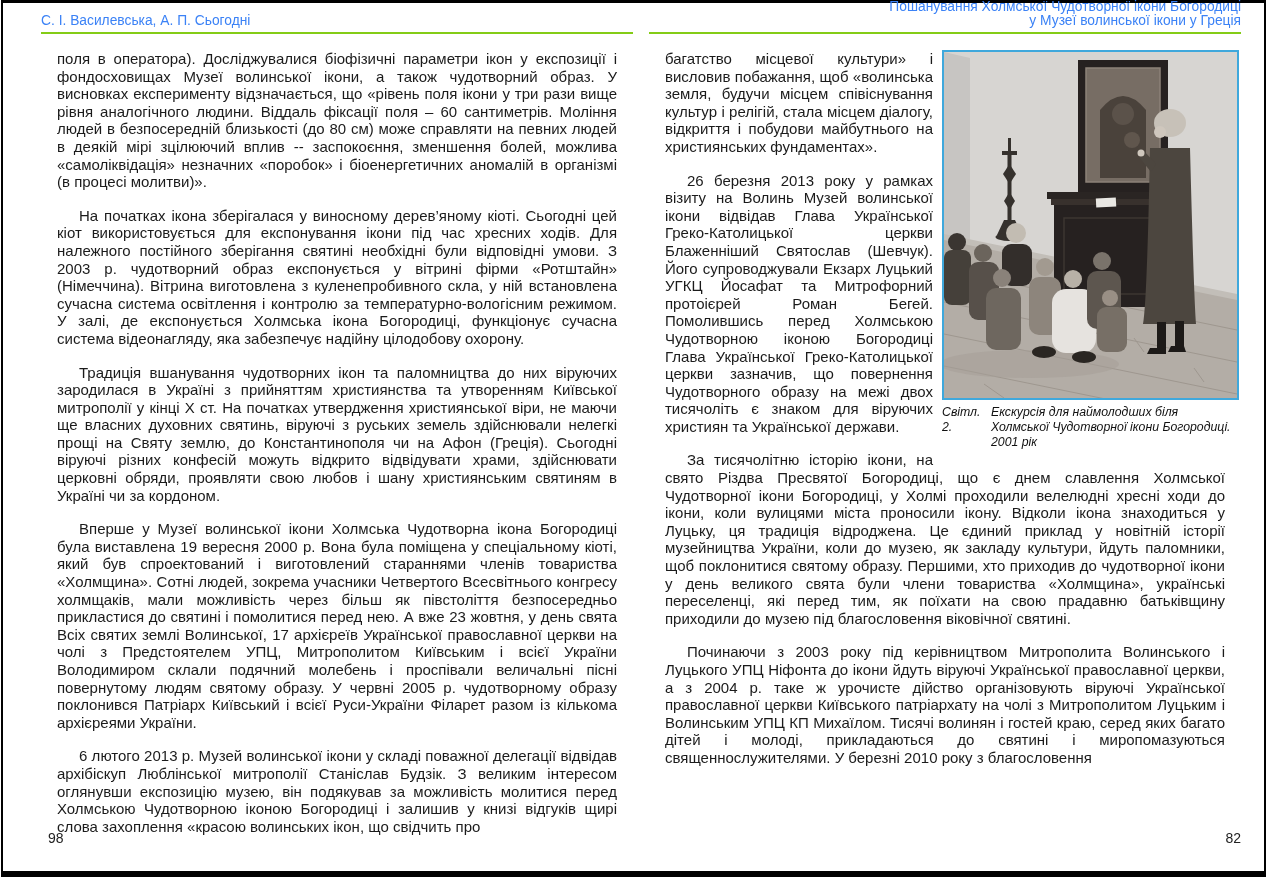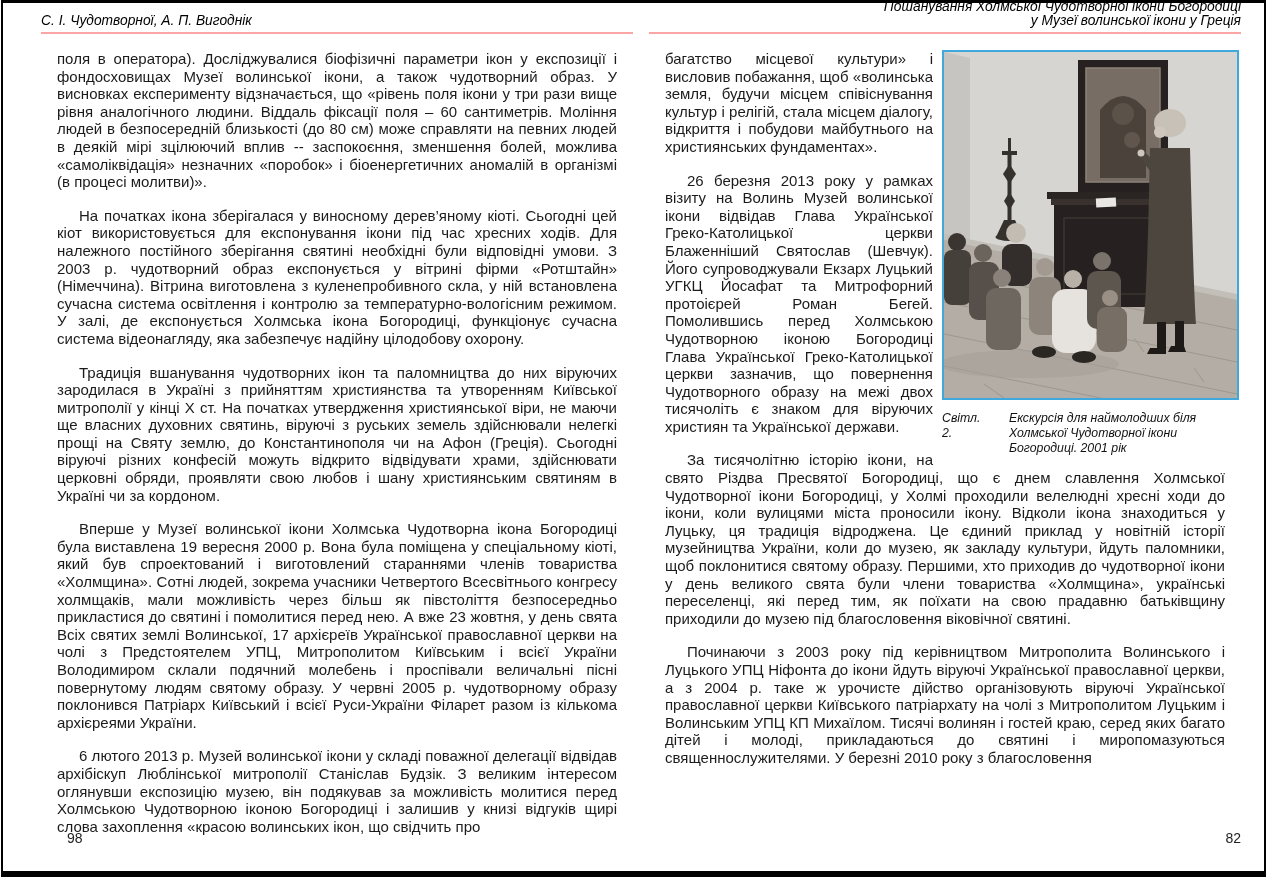--- a/index.html
+++ b/index.html
@@ -9,59 +9,59 @@
   }
   .scan-frame{
     position:absolute;left:1px;top:0;right:1px;bottom:4px;
     border:2px solid #000;border-top-width:3px;border-bottom-width:6px;
     pointer-events:none;
   }
   .page{position:absolute;top:4px;width:592px;}
   .page-left{left:41px;}
   .page-right{left:649px;}
   .page-header{
-    height:30px;box-sizing:border-box;border-bottom:2px solid #fca5a5;padding-bottom:3px;
+    height:30px;box-sizing:border-box;border-bottom:2px solid #84cc16;padding-bottom:3px;
     display:flex;align-items:flex-end;
-    font-style:italic;font-size:13.8px;color:#000000;line-height:14.6px;
+    font-size:13.8px;color:#3b82f6;line-height:14.6px;
   }
   .page-header.right{flex-direction:column;align-items:flex-end;justify-content:flex-end;text-align:right;}
   .body-text{
     margin-top:13px;font-size:15px;line-height:17.6px;color:#1b1b1b;
     text-align:justify;
   }
   .body-text p{margin:16px;padding:0;text-indent:22px;text-align:justify;}
   .body-text p.cont{text-indent:0;}
   figure.photo-fig{
     float:right;width:299px;margin:0 0 3px 9px;padding:0;
   }
   .photo-frame{
     width:293px;height:346px;border:2px solid #3fa8dc;background:#d7d5d2;overflow:hidden;
   }
   .photo-frame svg{display:block;}
   figcaption.photo-caption{
-    margin-top:11px;display:flex;gap:23px;
+    margin-top:5px;display:flex;gap:5px;
     font-style:italic;font-size:12.3px;line-height:15px;color:#111;text-align:left;
   }
   .caption-label{flex:0 0 44px;text-indent:0;}
   .caption-text{display:inline-block;max-width:240px;text-indent:0;}
   .page-number{
     position:absolute;top:830px;font-size:14px;color:#222;width:592px;
   }
-  .page-number.left{left:67px;text-align:left;}
+  .page-number.left{left:48px;text-align:left;}
   .page-number.right{left:649px;text-align:right;}
 </style>
 </head>
 <body>
 
 <div class="spread">
   <div class="scan-frame"></div>
 
   <div class="page page-left">
     <div class="page-header">
-      <span>С. І. Чудотворної, А. П. Вигоднік</span>
+      <span>С. І. Василевська, А. П. Сьогодні</span>
     </div>
     <div class="body-text">
       <p class="cont">поля в оператора). Досліджувалися біофізичні параметри ікон у експозиції і фондосховищах Музеї волинської ікони, а також чудотворний образ. У висновках експерименту відзначається, що «рівень поля ікони у три рази вище рівня аналогічного людини. Віддаль фіксації поля – 60 сантиметрів. Моління людей в безпосередній близькості (до 80 см) може справляти на певних людей в деякій мірі зцілюючий вплив -- заспокоєння, зменшення болей, можлива «самоліквідація» незначних «поробок» і біоенергетичних аномалій в організмі (в процесі молитви)».</p>
       <p>На початках ікона зберігалася у виносному дерев’яному кіоті. Сьогодні цей кіот використовується для експонування ікони під час хресних ходів. Для належного постійного зберігання святині необхідні були відповідні умови. З 2003 р. чудотворний образ експонується у вітрині фірми «Ротштайн» (Німеччина). Вітрина виготовлена з куленепробивного скла, у ній встановлена сучасна система освітлення і контролю за температурно-вологісним режимом. У залі, де експонується Холмська ікона Богородиці, функціонує сучасна система відеонагляду, яка забезпечує надійну цілодобову охорону.</p>
       <p>Традиція вшанування чудотворних ікон та паломництва до них віруючих зародилася в Україні з прийняттям християнства та утворенням Київської митрополії у кінці X ст. На початках утвердження християнської віри, не маючи ще власних духовних святинь, віруючі з руських земель здійснювали нелегкі прощі на Святу землю, до Константинополя чи на Афон (Греція). Сьогодні віруючі різних конфесій можуть відкрито відвідувати храми, здійснювати церковні обряди, проявляти свою любов і шану християнським святиням в Україні чи за кордоном.</p>
       <p>Вперше у Музеї волинської ікони Холмська Чудотворна ікона Богородиці була виставлена 19 вересня 2000 р. Вона була поміщена у спеціальному кіоті, який був спроектований і виготовлений стараннями членів товариства «Холмщина». Сотні людей, зокрема учасники Четвертого Всесвітнього конгресу холмщаків, мали можливість через більш як півстоліття безпосередньо прикластися до святині і помолитися перед нею. А вже 23 жовтня, у день свята Всіх святих землі Волинської, 17 архієреїв Української православної церкви на чолі з Предстоятелем УПЦ, Митрополитом Київським і всієї України Володимиром склали подячний молебень і проспівали величальні пісні повернутому людям святому образу. У червні 2005 р. чудотворному образу поклонився Патріарх Київський і всієї Руси-України Філарет разом із кількома архієреями України.</p>
       <p>6 лютого 2013 р. Музей волинської ікони у складі поважної делегації відвідав архібіскуп Люблінської митрополії Станіслав Будзік. З великим інтересом оглянувши експозицію музею, він подякував за можливість молитися перед Холмською Чудотворною іконою Богородиці і залишив у книзі відгуків щирі слова захоплення «красою волинських ікон, що свідчить про</p>
     </div>
   </div>
   <div class="page-number left">98</div>

